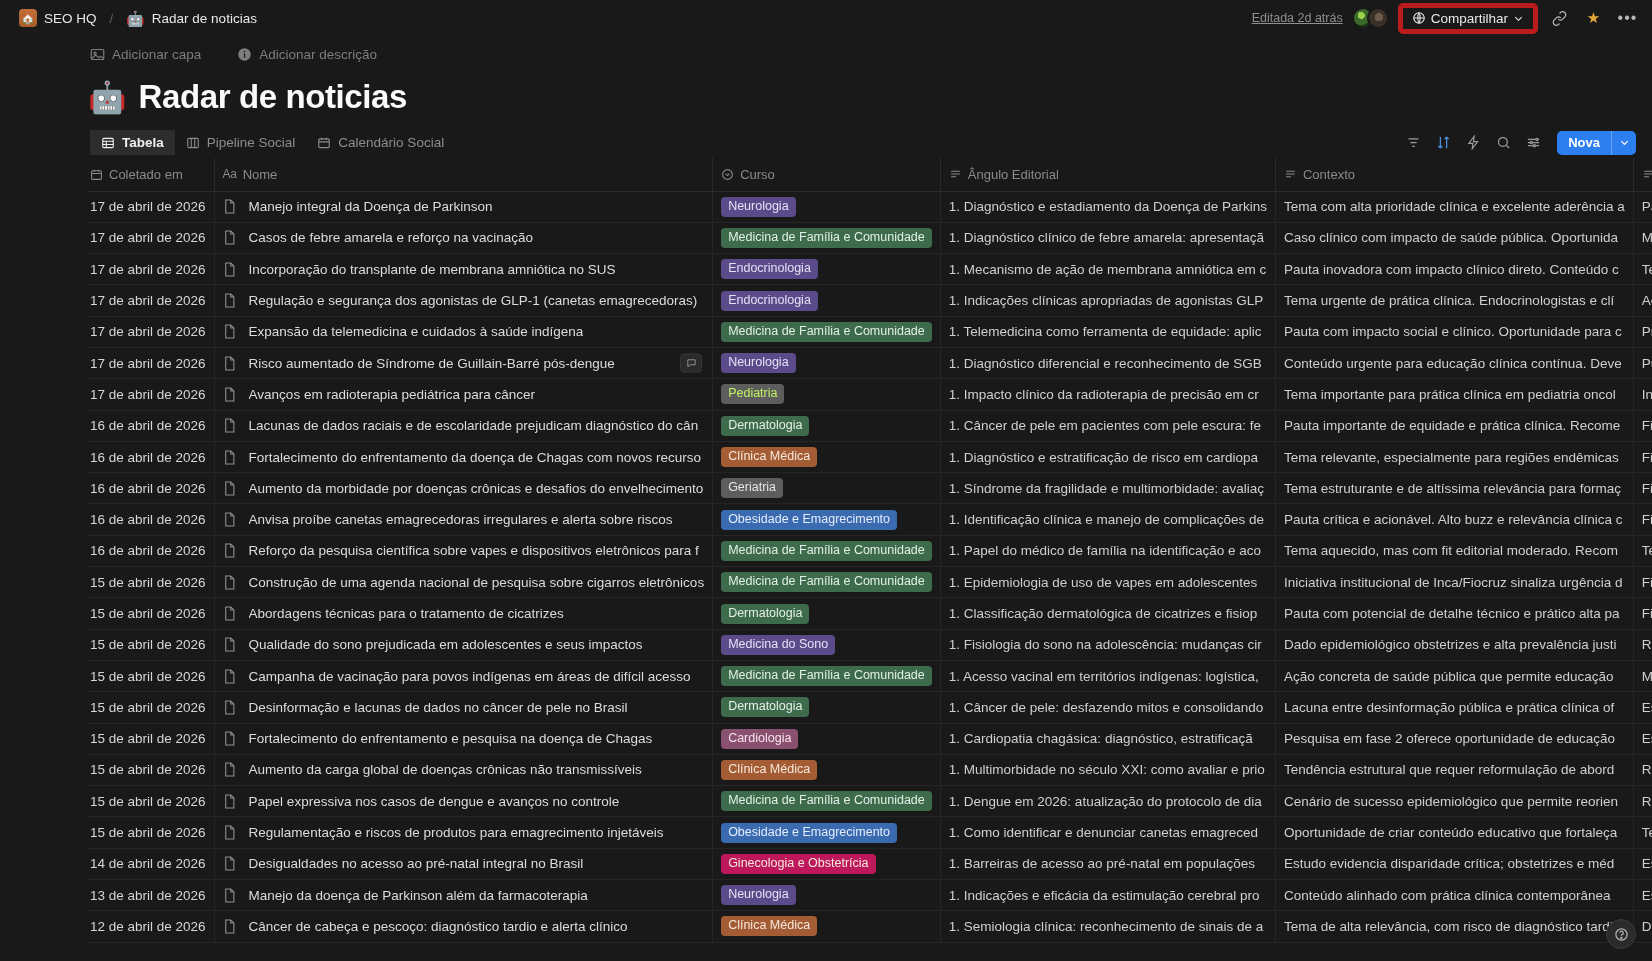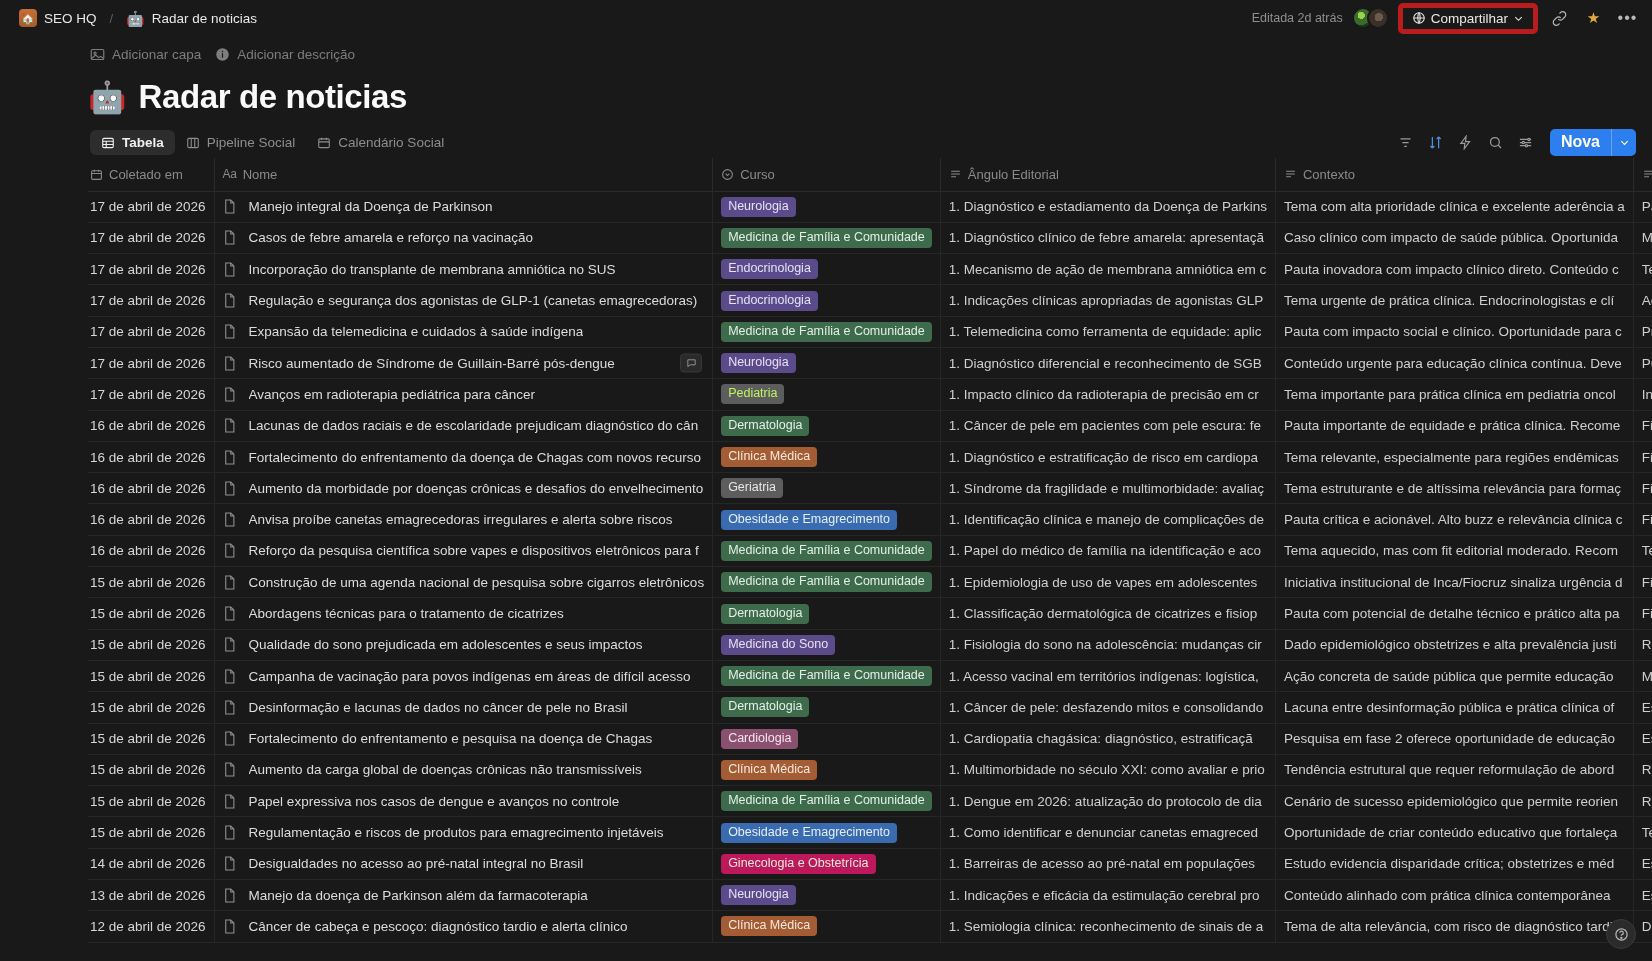--- a/index.html
+++ b/index.html
@@ -32,21 +32,21 @@
     background: linear-gradient(#c2703a,#a85a29);
     display: flex; align-items: center; justify-content: center;
     font-size: 11px; line-height: 1;
   }
   .robot-emoji { font-size: 15px; line-height: 1; }
 
   .topbar-right {
     margin-left: auto;
     display: flex; align-items: center; gap: 9px;
   }
-  .edited-text { font-size: 12.5px; color: #8f8f8f; white-space: nowrap; }
+  .edited-text { font-size: 12.5px; color: #8f8f8f; white-space: nowrap; text-decoration: underline; }
   .avatars { display: flex; align-items: center; }
   .av {
     width: 22px; height: 22px; border-radius: 50%;
     border: 2px solid #191919; margin-left: -7px;
     background-size: cover; display:block;
   }
   .av:first-child { margin-left: 0; }
   .av1 { background: radial-gradient(circle at 40% 35%, #9bd04a 0 22%, #3b6b2c 23% 60%, #1d3a18 61%); }
   .av2 { background: radial-gradient(circle at 55% 45%, #6a5b4a 0 30%, #3a3028 31% 70%, #241d18 71%); }
   .share-btn {
@@ -59,21 +59,21 @@
   .icon-btn {
     width: 25px; height: 25px; display: flex;
     align-items: center; justify-content: center;
     border-radius: 4px; cursor: pointer; color: #b9b9b9;
   }
   .star { color: #e0a93a; font-size: 15px; }
   .dots { font-size: 16px; letter-spacing: 1px; line-height: 0.6; }
 
   
   .page-actions {
-    display: flex; align-items: center; gap: 6px;
+    display: flex; align-items: center; gap: 28px;
     padding: 8px 0 0 86px; height: 28px;
   }
   .page-action {
     display: flex; align-items: center; gap: 7px;
     font-size: 13.5px; color: #7d7d7d; cursor: pointer;
     padding: 3px 4px; border-radius: 4px;
   }
 
   .title-row {
     display: flex; align-items: center; gap: 12px;
@@ -86,39 +86,39 @@
   }
 
   
   .viewbar {
     display: flex; align-items: center;
     padding: 11px 16px 0 90px; position: relative; height: 42px;
   }
   .vtab {
     display: flex; align-items: center; gap: 7px;
     font-size: 13.5px; color: #8d8d8d;
-    padding: 5px 11px; border-radius: 6px; cursor: pointer;
+    padding: 5px 11px; border-radius: 0; cursor: pointer;
     white-space: nowrap;
   }
   .vtab.active { background: #2d2d2d; color: #f0f0f0; font-weight: 600; }
   .viewbar-right {
     margin-left: auto; display: flex; align-items: center; gap: 4px;
   }
   .tool-btn {
     width: 26px; height: 26px; display: flex;
     align-items: center; justify-content: center;
     border-radius: 5px; cursor: pointer; color: #9b9b9b;
   }
   .tool-btn.active { color: #4a8fe0; }
   .nova-wrap {
     display: flex; align-items: stretch; margin-left: 7px;
     border-radius: 5px; overflow: hidden; background: #2d7ff0;
   }
   .nova-btn {
-    font-size: 16px; font-weight: 600; color: #fff;
+    font-size: 13px; font-weight: 600; color: #fff;
     padding: 4px 11px 5px; cursor: pointer;
     font-family: inherit; border: none; background: transparent;
   }
   .nova-caret {
     display: flex; align-items: center; justify-content: center;
     width: 25px; cursor: pointer; border-left: 1px solid rgba(255,255,255,.28);
     color: #fff;
   }
 
   

